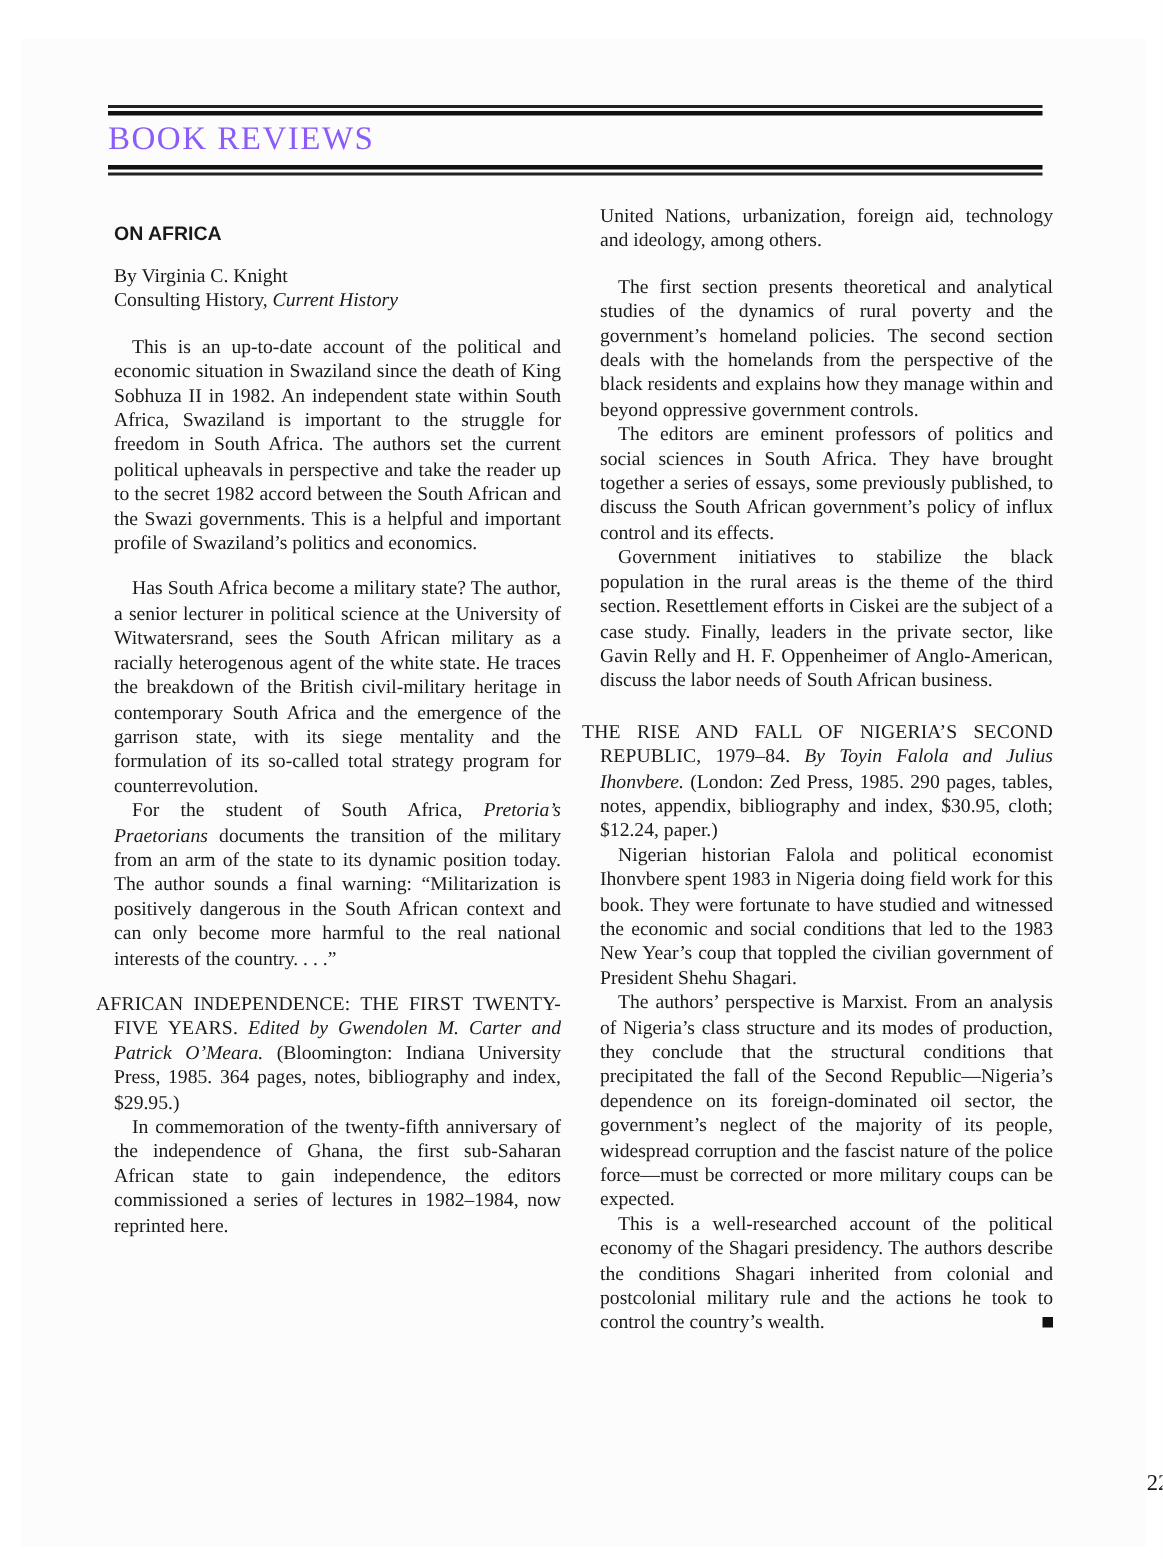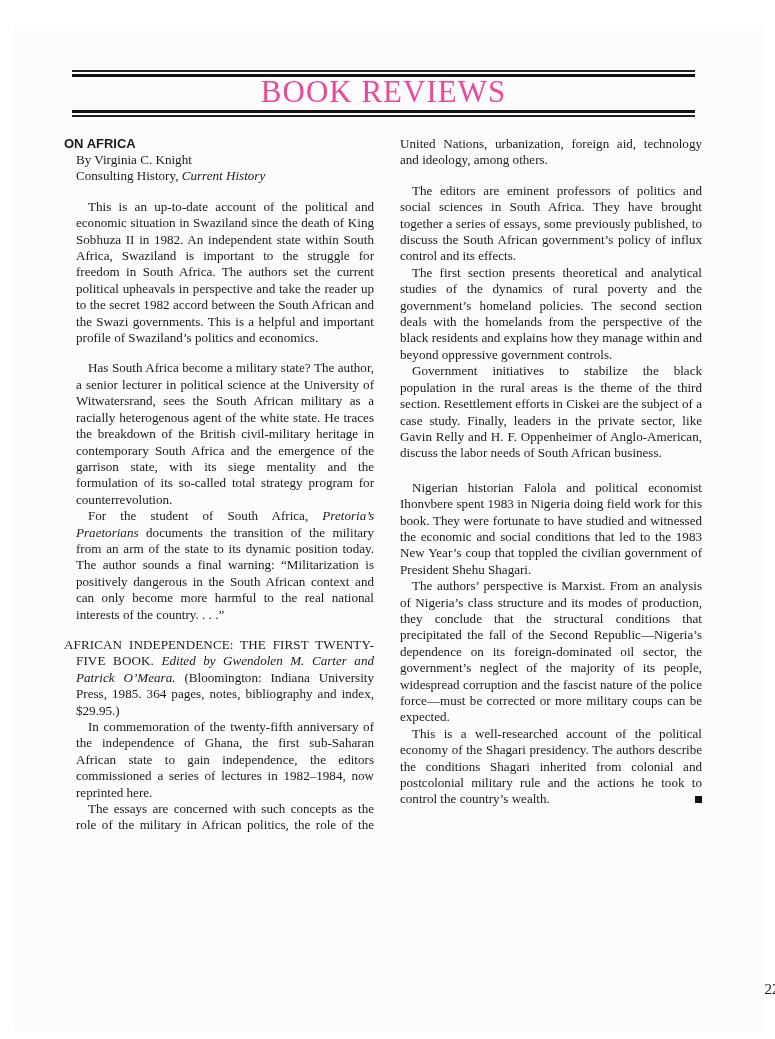--- a/index.html
+++ b/index.html
@@ -15,32 +15,32 @@
     background: #fdfcfd;
   }
   .rule-block { position: absolute; left: 72px; width: 623px; }
   .rule-top { top: 70px; }
   .rule-bottom { top: 110px; }
   .rule { height: 3px; background: #111; }
   .rule.thin { height: 2px; margin-top: 2px; background: #222; }
   .rule.thin-first { height: 2px; background: #222; margin-bottom: 2px; }
   .section-title {
     position: absolute; left: 72px; width: 623px; top: 75px;
-    text-align: center; font-size: 31px; letter-spacing: 1px; line-height: 34px;
-    color: #ec4899;
+    font-size: 22px; letter-spacing: 1px; line-height: 34px;
+    color: #8b5cf6;
   }
   .col {
     position: absolute; top: 136px; width: 310px;
     font-size: 13.1px; line-height: 16.4px; text-align: justify;
   }
   .col-left { left: 64px; }
   .col-right { left: 388px; width: 314px; }
   .col-header {
     font-family: "Liberation Sans", "DejaVu Sans", sans-serif;
-    font-weight: bold; font-size: 13px; line-height: 16px; margin: 0;
+    font-weight: bold; font-size: 13px; line-height: 16px; margin: 12px;
   }
   .byline { margin: 0 0 0 12px; text-align: left; font-family: Liberation Serif, serif; }
   .entry { margin-top: 14px; }
   .citation { margin: 0; padding-left: 12px; text-indent: -12px; }
   .citation .title { letter-spacing: 0.1px; }
   .citation em, .byline em, p em { font-style: italic; text-align: center; }
   .para { margin: 0; padding-left: 12px; text-indent: 12px; }
   .end-mark { float: right; display: inline-block; width: 7px; height: 7px; background: #111; margin-top: 5px; }
   .page-number {
     position: absolute; left: 12px; width: 775px; top: 981px; text-align: right;
@@ -70,35 +70,35 @@
   <div class="entry">
     <p class="para">This is an up-to-date account of the political and economic situation in Swaziland since the death of King Sobhuza II in 1982. An independent state within South Africa, Swaziland is important to the struggle for freedom in South Africa. The authors set the current political upheavals in perspective and take the reader up to the secret 1982 accord between the South African and the Swazi governments. This is a helpful and important profile of Swaziland’s politics and economics.</p>
   </div>
 
   <div class="entry">
     <p class="para">Has South Africa become a military state? The author, a senior lecturer in political science at the University of Witwatersrand, sees the South African military as a racially heterogenous agent of the white state. He traces the breakdown of the British civil-military heritage in contemporary South Africa and the emergence of the garrison state, with its siege mentality and the formulation of its so-called total strategy program for counterrevolution.</p>
     <p class="para"><span>For the student of South Africa, </span><em>Pretoria’s Praetorians</em> <span>documents the transition of the military from an arm of the state to its dynamic position today. The author sounds a final warning: “Militarization is positively dangerous in the South African context and can only become more harmful to the real national interests of the country. . . .”</span></p>
   </div>
 
   <div class="entry">
-    <p class="citation"><span class="title">AFRICAN INDEPENDENCE: THE FIRST TWENTY-FIVE BOOK.</span> <em>Edited by Gwendolen M. Carter and Patrick O’Meara.</em> <span>(Bloomington: Indiana University Press, 1985. 364 pages, notes, bibliography and index, $29.95.)</span></p>
+    <p class="citation"><span class="title">AFRICAN INDEPENDENCE: THE FIRST TWENTY-FIVE YEARS.</span> <em>Edited by Gwendolen M. Carter and Patrick O’Meara.</em> <span>(Bloomington: Indiana University Press, 1985. 364 pages, notes, bibliography and index, $29.95.)</span></p>
     <p class="para">In commemoration of the twenty-fifth anniversary of the independence of Ghana, the first sub-Saharan African state to gain independence, the editors commissioned a series of lectures in 1982–1984, now reprinted here.</p>
-    <p class="para" style="text-align:justify;text-align-last:justify;">The essays are concerned with such concepts as the role of the military in African politics, the role of the</p>
   </div>
 </div>
 
 <div class="col col-right">
   <p class="para" style="text-indent:0;">United Nations, urbanization, foreign aid, technology and ideology, among others.</p>
 
   <div class="entry">
+    <p class="para">The first section presents theoretical and analytical studies of the dynamics of rural poverty and the government’s homeland policies. The second section deals with the homelands from the perspective of the black residents and explains how they manage within and beyond oppressive government controls.</p>
     <p class="para">The editors are eminent professors of politics and social sciences in South Africa. They have brought together a series of essays, some previously published, to discuss the South African government’s policy of influx control and its effects.</p>
-    <p class="para">The first section presents theoretical and analytical studies of the dynamics of rural poverty and the government’s homeland policies. The second section deals with the homelands from the perspective of the black residents and explains how they manage within and beyond oppressive government controls.</p>
     <p class="para">Government initiatives to stabilize the black population in the rural areas is the theme of the third section. Resettlement efforts in Ciskei are the subject of a case study. Finally, leaders in the private sector, like Gavin Relly and H. F. Oppenheimer of Anglo-American, discuss the labor needs of South African business.</p>
   </div>
 
   <div class="entry" style="margin-top:18px;">
+    <p class="citation"><span class="title">THE RISE AND FALL OF NIGERIA’S SECOND REPUBLIC, 1979–84.</span> <em>By Toyin Falola and Julius Ihonvbere.</em> <span>(London: Zed Press, 1985. 290 pages, tables, notes, appendix, bibliography and index, $30.95, cloth; $12.24, paper.)</span></p>
     <p class="para">Nigerian historian Falola and political economist Ihonvbere spent 1983 in Nigeria doing field work for this book. They were fortunate to have studied and witnessed the economic and social conditions that led to the 1983 New Year’s coup that toppled the civilian government of President Shehu Shagari.</p>
     <p class="para">The authors’ perspective is Marxist. From an analysis of Nigeria’s class structure and its modes of production, they conclude that the structural conditions that precipitated the fall of the Second Republic—Nigeria’s dependence on its foreign-dominated oil sector, the government’s neglect of the majority of its people, widespread corruption and the fascist nature of the police force—must be corrected or more military coups can be expected.</p>
     <p class="para"><span>This is a well-researched account of the political economy of the Shagari presidency. The authors describe the conditions Shagari inherited from colonial and postcolonial military rule and the actions he took to control the country’s wealth.</span><span class="end-mark"></span></p>
   </div>
 </div>
 
 <div class="page-number">226</div>
 
 </body></html>

